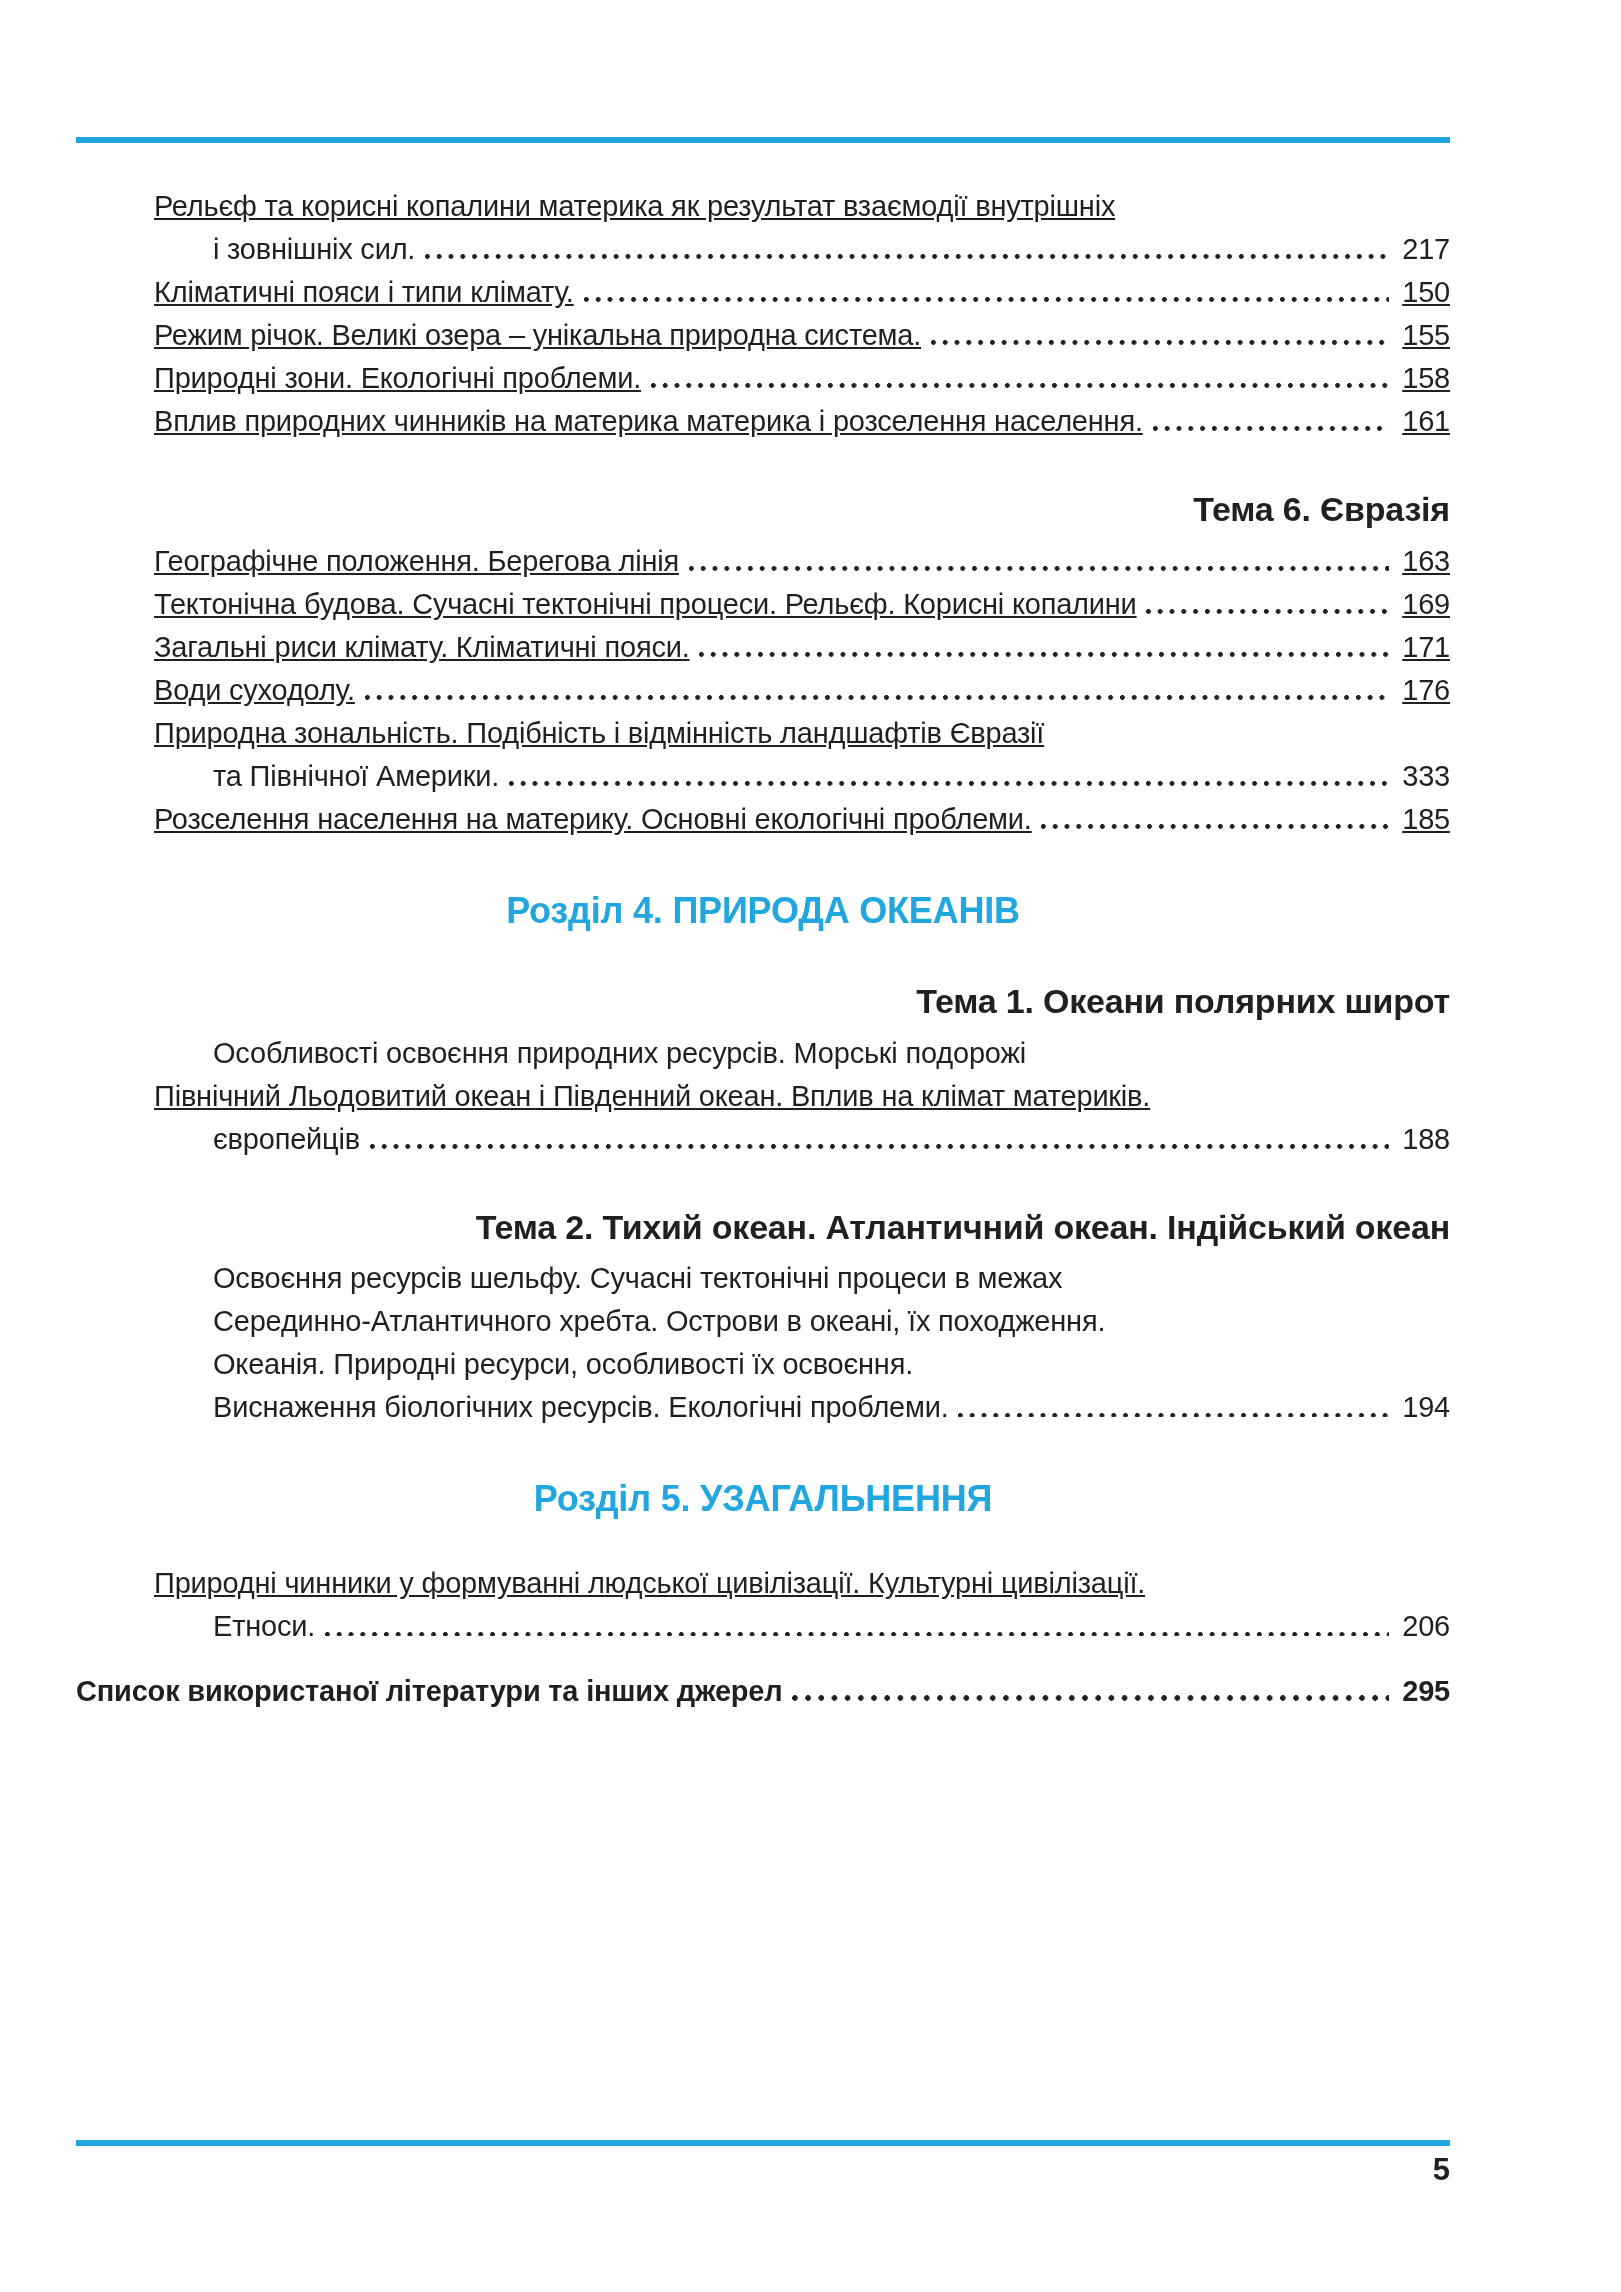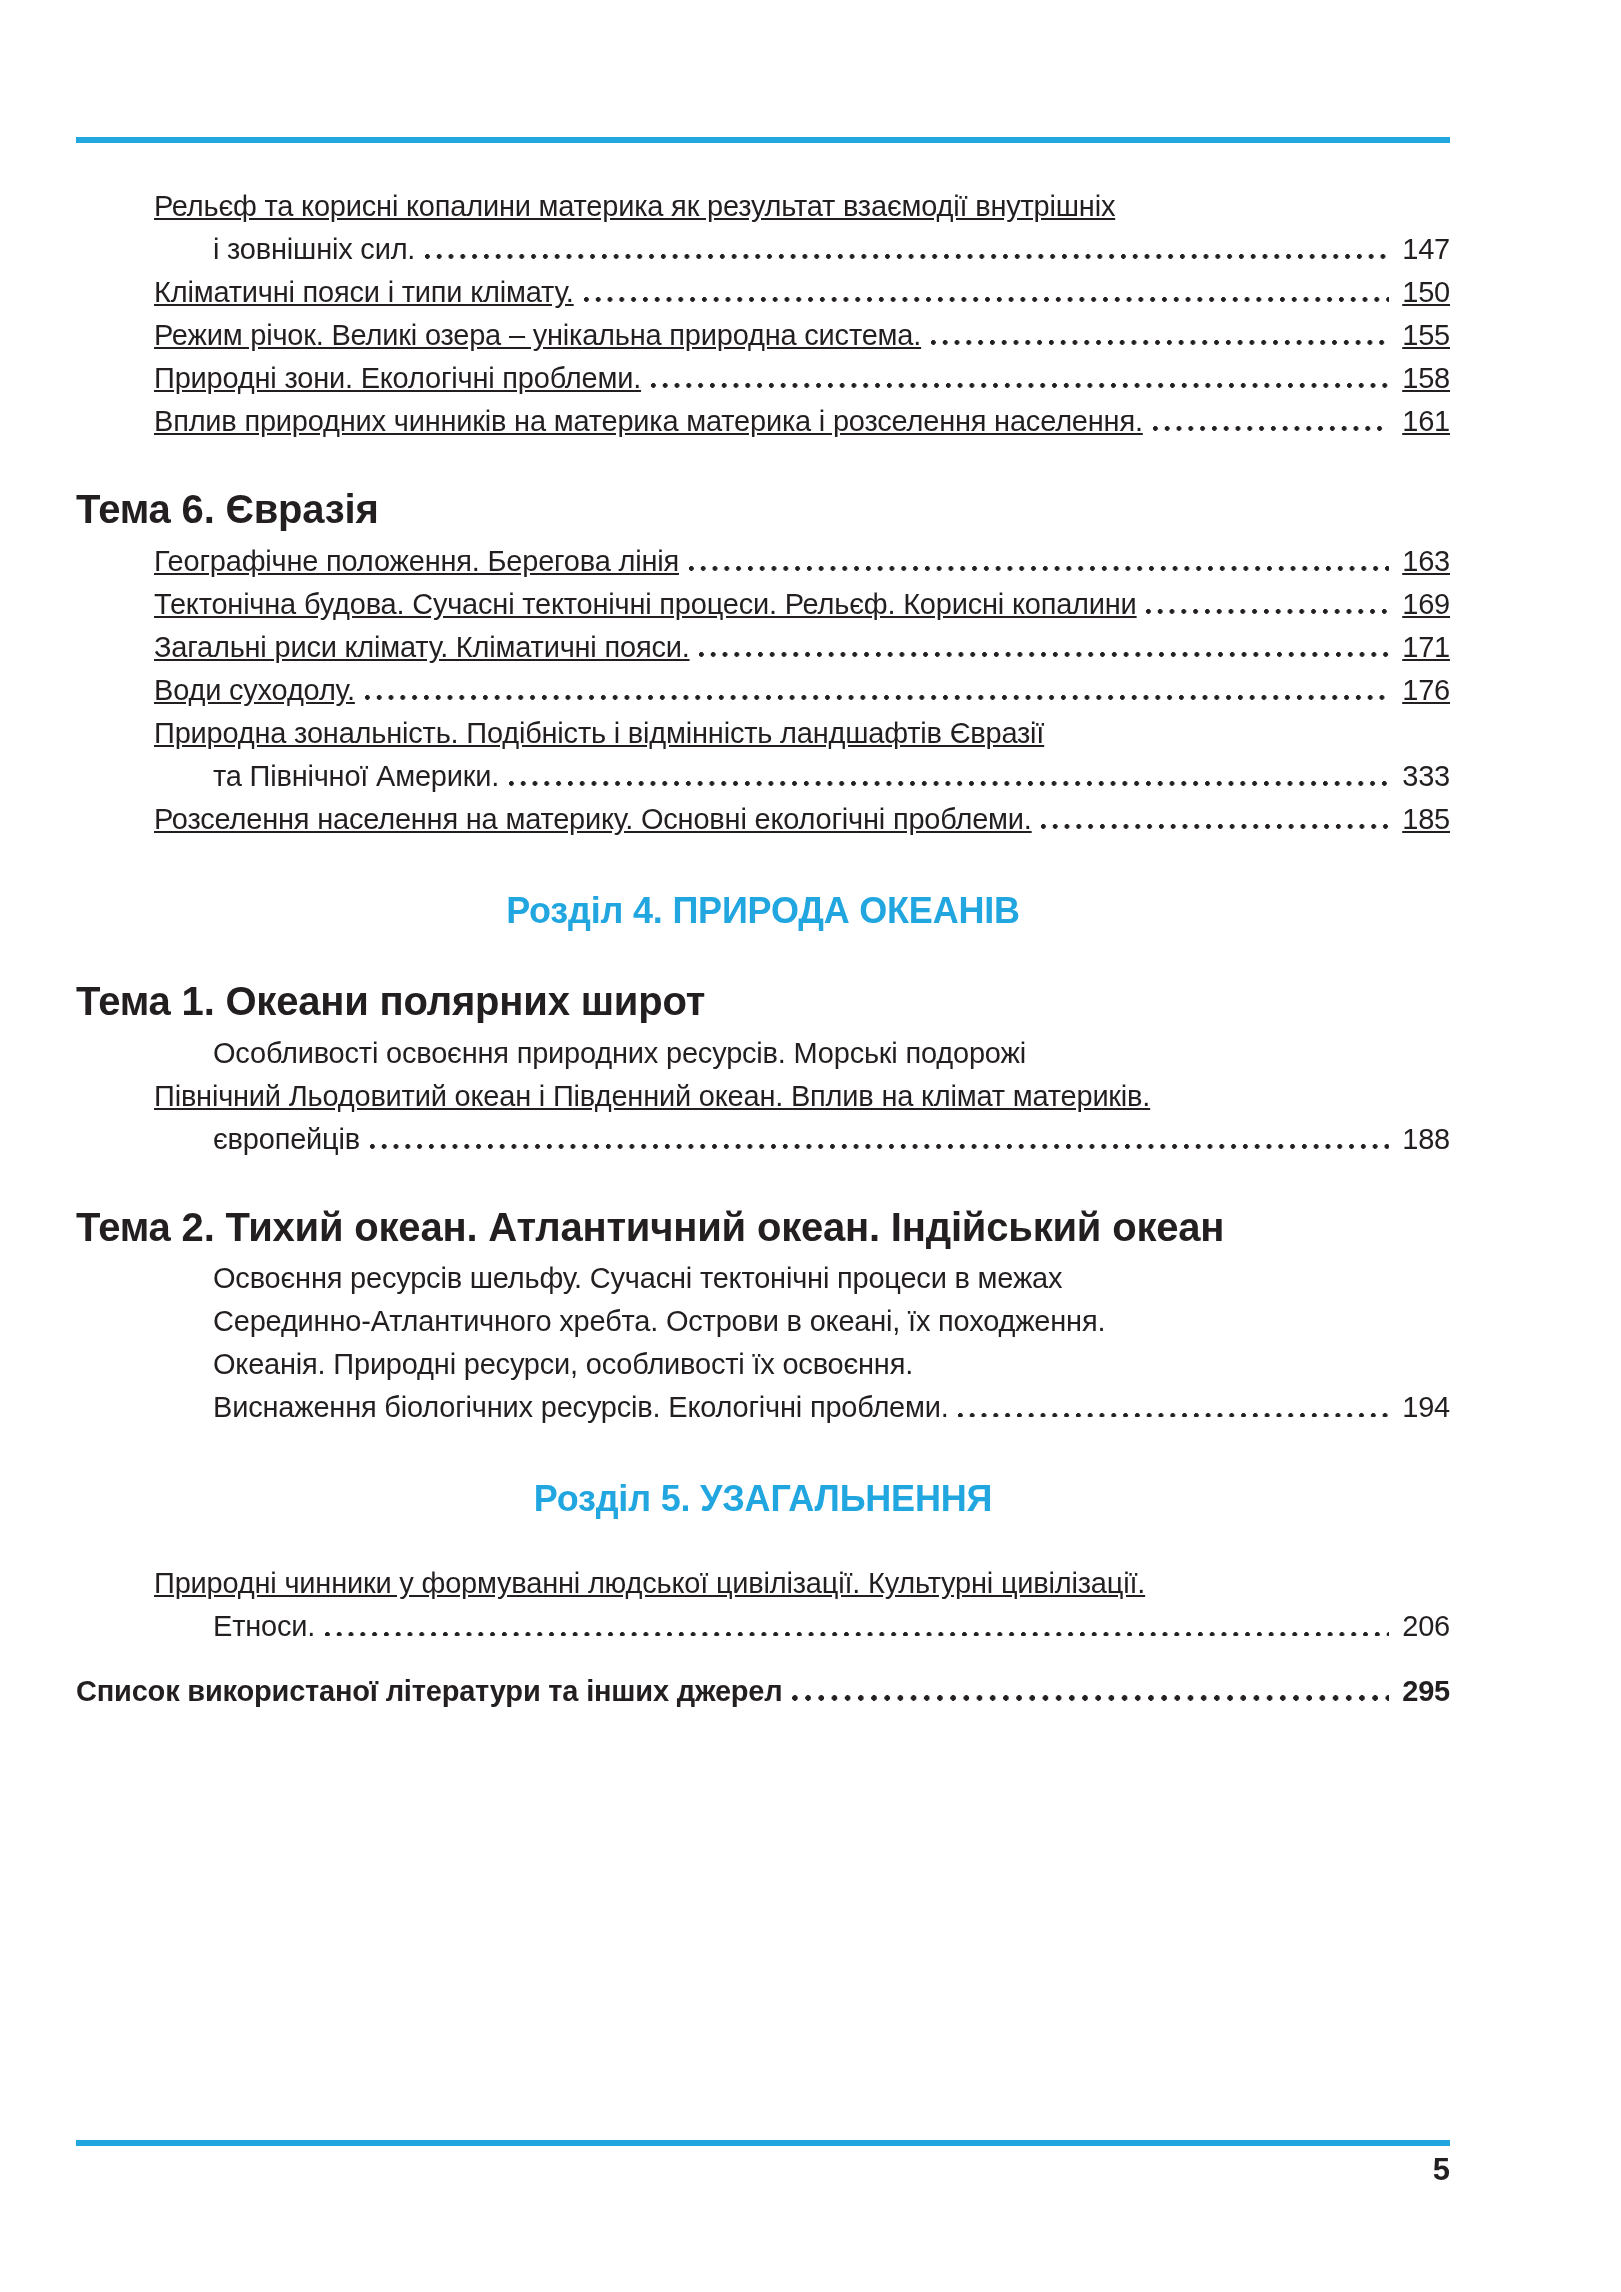--- a/index.html
+++ b/index.html
@@ -60,25 +60,26 @@
 
   .toc-item.bold { font-weight: bold; margin-top: 21.6px; }
   .toc-item.bold .leader {
     height: 5.9px;
     background-image: radial-gradient(circle at 2.9px 2.9px, var(--text, #231f20) 2.6px, rgba(0,0,0,0) 3px);
     background-size: 13.2px 5.9px;
   }
 
   .theme-heading {
     font-weight: bold;
-    font-size: 40px;
+    font-size: 34px;
     line-height: 43px;
     letter-spacing: -0.2px;
     margin-top: 45px;
     margin-bottom: 8.8px;
+    text-align: right;
   }
   .chapter-heading {
     font-weight: bold;
     font-size: 36px;
     line-height: 49px;
     text-align: center;
     color: var(--accent, #21a6e0);
     margin-top: 45px;
     margin-bottom: 39px;
     letter-spacing: -0.2px;
@@ -102,21 +103,21 @@
   <div class="rule rule-top"></div>
   <main class="content" id="toc-root">
       <div class="toc-item">
         <div class="toc-line indent-1">
     <span class="toc-text">Рельєф та корисні копалини материка як результат взаємодії внутрішніх</span>
 
   </div>
         <div class="toc-line indent-2">
     <span class="toc-text">і зовнішніх сил.</span>
     <span class="leader"></span>
-    <span class="page-num">147</span>
+    <span class="page-num">217</span>
   </div>
       </div>
       <div class="toc-item">
         <div class="toc-line indent-1">
     <span class="toc-text">Кліматичні пояси і типи клімату.</span>
     <span class="leader"></span>
     <span class="page-num">150</span>
   </div>
       </div>
       <div class="toc-item">

